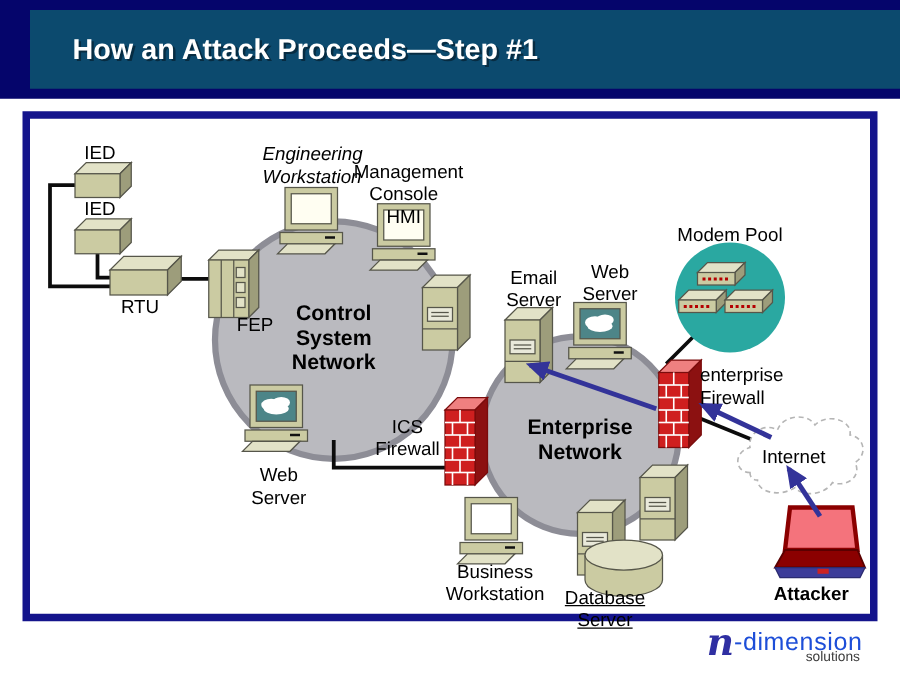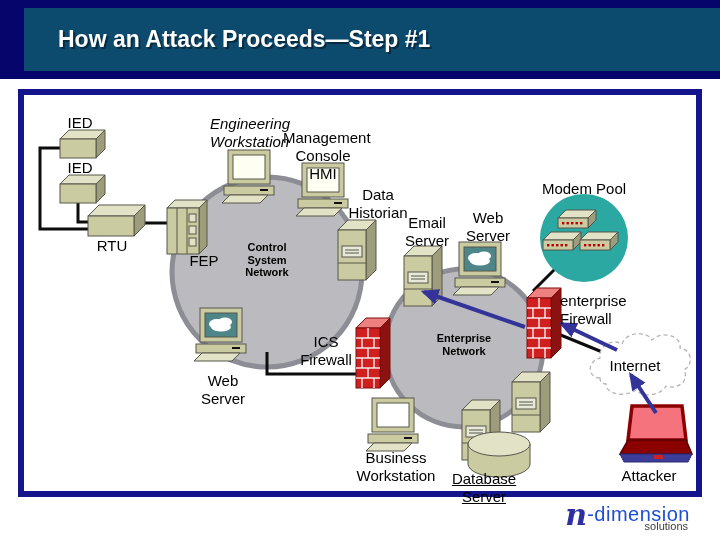--- a/index.html
+++ b/index.html
@@ -17,41 +17,41 @@
   .frame{position:absolute;left:18px;top:89px;width:672px;height:396px;
          border:6px solid #14148c;background:#fff;}
 
   .diagram{position:absolute;left:0;top:0;width:720px;height:540px;}
 
   
   .lbl{position:absolute;font-size:15px;line-height:1.2;color:#000;text-align:center;
        white-space:pre-line;}
   .lbl.ta-l{text-align:left}
   .lbl.ta-r{text-align:center}
-  .net{font-weight:bold;font-size:11px;line-height:1.15;}
+  .net{font-weight:bold;font-size:17px;line-height:1.15;}
 
   .l-ied1{left:56px;top:114px;width:48px;}
   .l-ied2{left:56px;top:159px;width:48px;}
   .l-rtu{left:86px;top:237px;width:52px;}
   .l-fep{left:184px;top:252px;width:40px;}
   .l-engws{left:210px;top:115px;width:72px;font-style:italic;}
   .l-mgmt{left:283px;top:129px;width:80px;}
   .l-ctrlnet{left:217px;top:241px;width:100px;}
   .l-datah{left:344px;top:186px;width:68px;}
   .l-email{left:398px;top:214px;width:58px;}
   .l-webent{left:459px;top:209px;width:58px;}
   .l-modem{left:538px;top:180px;width:92px;}
   .l-entfw{left:560px;top:292px;width:66px;}
   .l-icsfw{left:296px;top:333px;width:60px;}
   .l-entnet{left:408px;top:332px;width:112px;}
   .l-internet{left:604px;top:357px;width:62px;}
   .l-bizws{left:352px;top:449px;width:88px;}
   .l-dns{left:510px;top:431px;width:96px;}
   .l-dbsrv{left:428px;top:470px;width:112px;text-decoration:underline;}
-  .l-attacker{left:618px;top:467px;width:62px;}
+  .l-attacker{left:618px;top:467px;width:62px;font-weight:bold;}
 
   
   .tanF{fill:#cbcba2;stroke:#56564a;stroke-width:1;}
   .tanT{fill:#e2e2c7;stroke:#56564a;stroke-width:1;}
   .tanS{fill:#9d9d7b;stroke:#56564a;stroke-width:1;}
   .slot{fill:#e9e9da;stroke:#56564a;stroke-width:1;}
   .blk{stroke:#0c0c0c;stroke-width:3;fill:none;}
   .atk{stroke:#333399;stroke-width:4;fill:none;}
   .netc{fill:#bababf;stroke:#8d8d96;stroke-width:5;}
   .mortarH{stroke:#fff;stroke-width:1.3;}
@@ -234,22 +234,20 @@
   <div class="lbl l-ied2">IED</div>
   <div class="lbl l-rtu">RTU</div>
   <div class="lbl l-fep">FEP</div>
   <div class="lbl l-engws">Engineering
 Workstation</div>
   <div class="lbl l-mgmt">Management
 Console HMI</div>
   <div class="lbl net l-ctrlnet">Control
 System
 Network</div>
-  <div class="lbl l-datah">Data
-Historian</div>
   <div class="lbl l-email">Email
 Server</div>
   <div class="lbl l-webent">Web
 Server</div>
   <div class="lbl l-modem">Modem Pool</div>
   <div class="lbl ta-l l-entfw">enterprise
 Firewall</div>
   <div class="lbl ta-r l-icsfw">ICS
 Firewall</div>
   <div class="lbl net l-entnet">Enterprise

